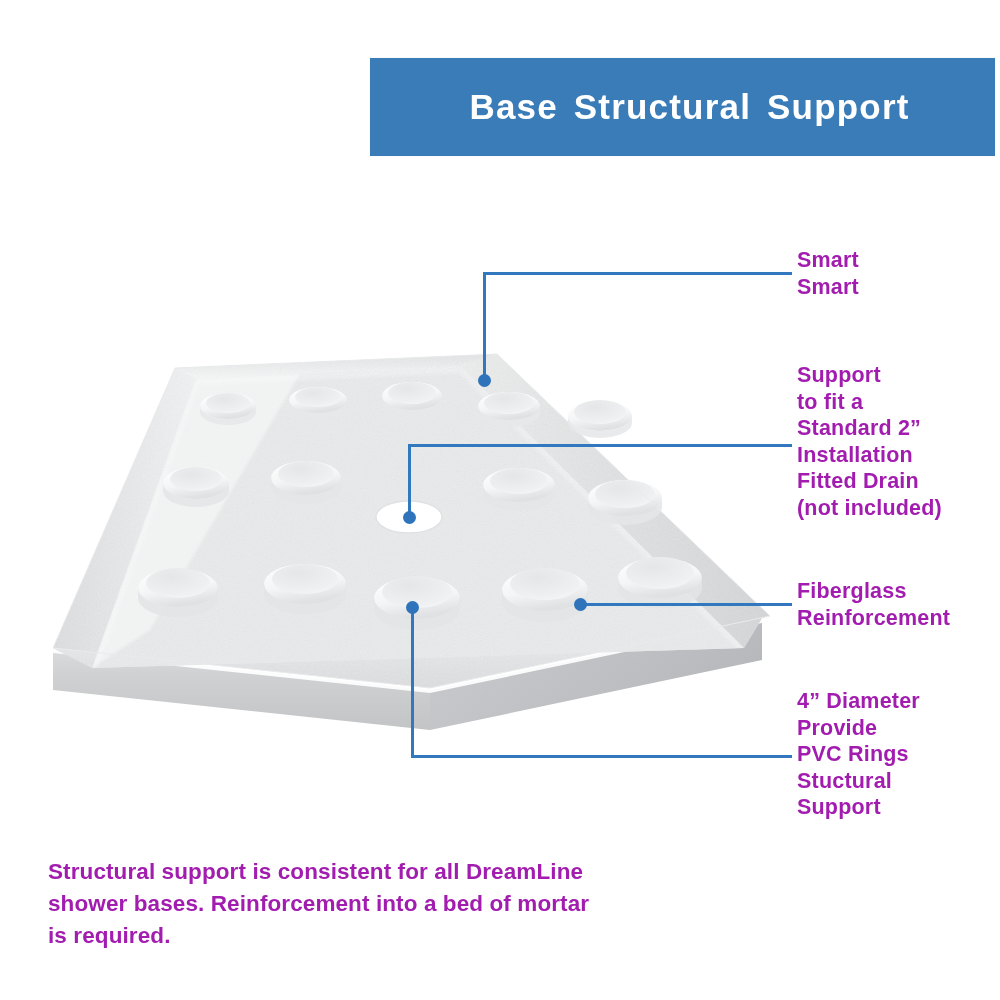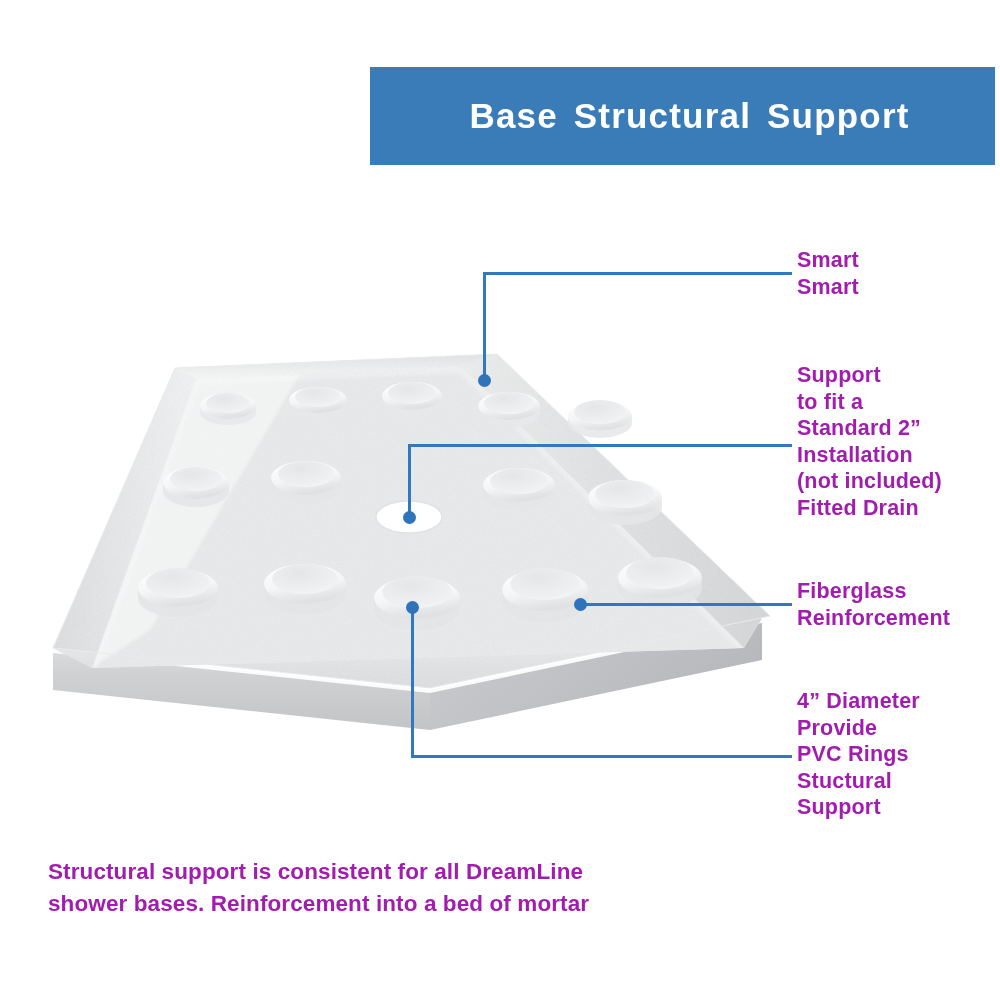--- a/index.html
+++ b/index.html
@@ -16,21 +16,21 @@
     width: 1000px;
     height: 1000px;
     background: #ffffff;
     overflow: hidden;
   }
 
   
   #header-bar {
     position: absolute;
     left: 370px;
-    top: 67px;
+    top: 58px;
     width: 625px;
     height: 98px;
     background: #3a7cb8;
     box-shadow: 0 0 0 1px rgba(0,0,0,0.02);
   }
   #header-title {
     position: absolute;
     left: 0;
     right: 0;
     top: 50%;
@@ -321,35 +321,36 @@
   <div class="callout" id="callout-smart">
     <div>Smart</div>
     <div>Smart</div>
   </div>
 
   <div class="callout" id="callout-opening">
     <div>Support</div>
     <div>to fit a</div>
     <div>Standard 2”</div>
     <div>Installation</div>
+    <div>Fitted Drain</div>
     <div>(not included)</div>
-    <div>Fitted Drain</div>
   </div>
 
   <div class="callout" id="callout-fiberglass">
     <div>Fiberglass</div>
     <div>Reinforcement</div>
   </div>
 
   <div class="callout" id="callout-pvc">
     <div>4”  Diameter</div>
     <div>Provide</div>
     <div>PVC  Rings</div>
     <div>Stuctural</div>
     <div>Support</div>
   </div>
 
   <div id="footer-note">
     <div>Structural support is consistent for all DreamLine</div>
     <div>shower bases. Reinforcement into a bed of mortar</div>
+    <div>is required.</div>
   </div>
 
 </div>
 
 </body></html>

